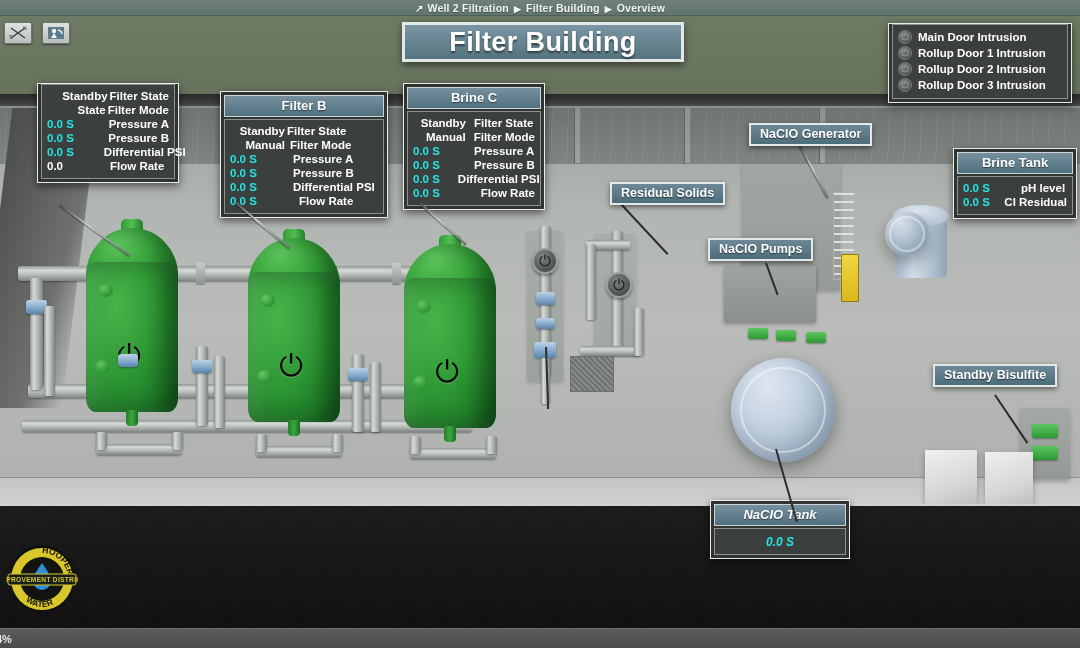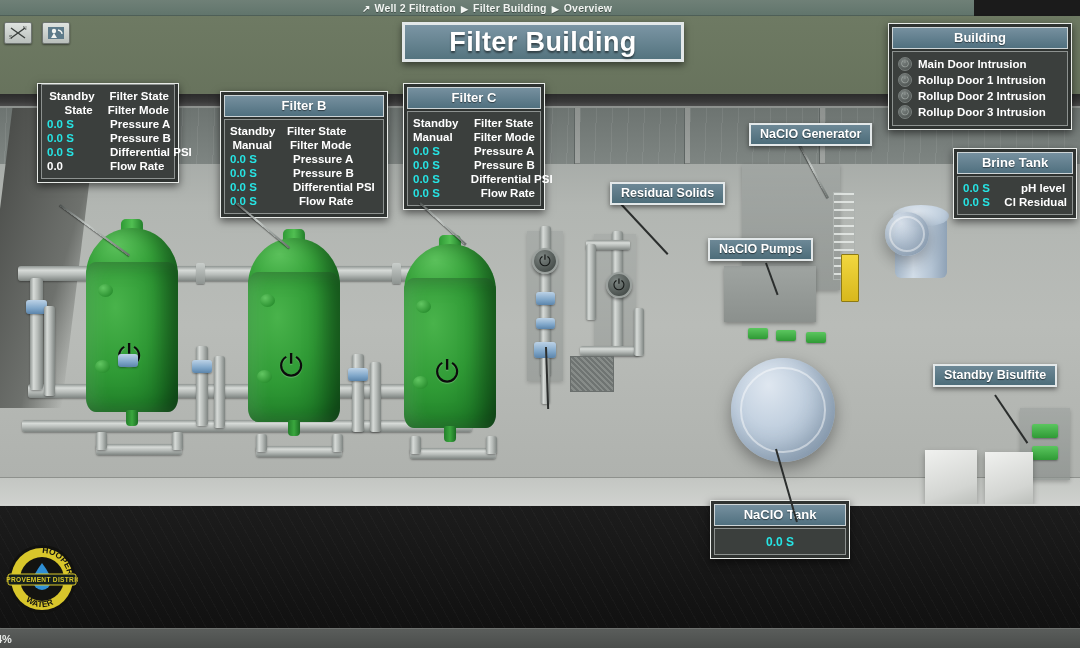--- a/index.html
+++ b/index.html
@@ -6,21 +6,21 @@
   html, body {
     width: 1080px; height: 648px;
     background: #1b1b1b;
     font-family: "Liberation Sans", sans-serif;
     overflow: hidden;
   }
   #app { position: relative; width: 1080px; height: 648px; overflow: hidden; }
 
   
   .topbar {
-    position: absolute; left: 0; top: 0; width: 974px; height: 16px;
+    position: absolute; left: 0; top: 0; width: 1080px; height: 16px;
     background: linear-gradient(#6f8077, #61756c);
     border-bottom: 1px solid #4e5f57;
     display: flex; align-items: center; justify-content: center;
     z-index: 60;
   }
   .crumb {
     font-size: 10.5px; color: #f2f5f2; font-weight: bold;
     letter-spacing: .2px; white-space: nowrap;
     text-shadow: 0 1px 0 rgba(0,0,0,.35);
   }
@@ -245,21 +245,21 @@
     color: #26e4e4; font-weight: bold; font-size: 11.5px;
     text-align: left; white-space: nowrap;
   }
   .rv.plain { color: #ffffff; }
   .rl {
     color: #ffffff; font-weight: bold; font-size: 11.5px; white-space: nowrap;
   }
 
   
   .filterpanel .row { justify-content: flex-start; }
-  .filterpanel .rv { width: 62px; text-align: right; padding-right: 14px; }
+  .filterpanel .rv { width: 62px; text-align: right; padding-right: 1px; }
   .filterpanel .rl { padding-left: 1px; }
 
   
   .alarmrow { display: flex; align-items: center; gap: 6px; padding: 1px 0; }
   .alarmdot {
     width: 14px; height: 14px; border-radius: 50%; flex: none;
     background: radial-gradient(circle at 36% 30%, #7b8280, #565c5a 68%, #444947);
     border: 1px solid #777d7b;
     color: #9aa19e; font-size: 10px; line-height: 12px; text-align: center;
   }
@@ -562,21 +562,21 @@
         <span class="rl" style="margin-left:28px">Differential PSI</span>
         </div>
       <div class="row">
         <span class="rv" style="width:34px;text-align:left">0.0 S</span>
         <span class="rl" style="margin-left:34px">Flow Rate</span>
         </div>
     </div>
   </div>
 
   <div class="panel filterpanel" style="left:403px; top:83px; width:142px;">
-    <div class="phead">Filter C</div>
+    <div class="phead">Brine C</div>
     <div class="pbody">
       <div class="row">
         <span class="rv plain" style="width:54px;text-align:right">Standby</span>
         <span class="rl" style="margin-left:6px">Filter State</span>
         </div>
       <div class="row">
         <span class="rv plain" style="width:54px;text-align:right">Manual</span>
         <span class="rl" style="margin-left:6px">Filter Mode</span>
         </div>
       <div class="row">
@@ -592,21 +592,20 @@
         <span class="rl" style="margin-left:16px">Differential PSI</span>
         </div>
       <div class="row">
         <span class="rv" style="width:44px;text-align:left">0.0 S</span>
         <span class="rl" style="margin-left:24px">Flow Rate</span>
         </div>
     </div>
   </div>
 
   <div class="panel" style="left:888px; top:23px; width:184px;">
-    <div class="phead">Building</div>
     <div class="pbody">
       <div class="alarmrow">
         <span class="alarmdot">⏻</span>
         <span class="alarmlbl">Main Door Intrusion</span>
       </div>
       <div class="alarmrow">
         <span class="alarmdot">⏻</span>
         <span class="alarmlbl">Rollup Door 1 Intrusion</span>
       </div>
       <div class="alarmrow">
@@ -627,21 +626,21 @@
         <span class="rv" style="width:44px">0.0 S</span>
         <span class="rl">pH level</span>
         </div>
       <div class="row">
         <span class="rv" style="width:44px">0.0 S</span>
         <span class="rl" style="padding-left:4px">Cl Residual</span>
         </div>
     </div>
   </div>
 
-  <div class="panel" style="left:710px; top:500px; width:140px;">
+  <div class="panel" style="left:710px; top:500px; width:140px;font-style:italic;">
     <div class="phead">NaClO Tank</div>
     <div class="valuebox">
       <span class="rv">0.0 S</span>
     </div>
   </div>
 
   <div class="taglabel" style="left:749px; top:123px;">NaClO Generator</div>
   <div class="taglabel" style="left:610px; top:182px;">Residual Solids</div>
   <div class="taglabel" style="left:708px; top:238px;">NaClO Pumps</div>
   <div class="taglabel" style="left:933px; top:364px;">Standby Bisulfite</div>

